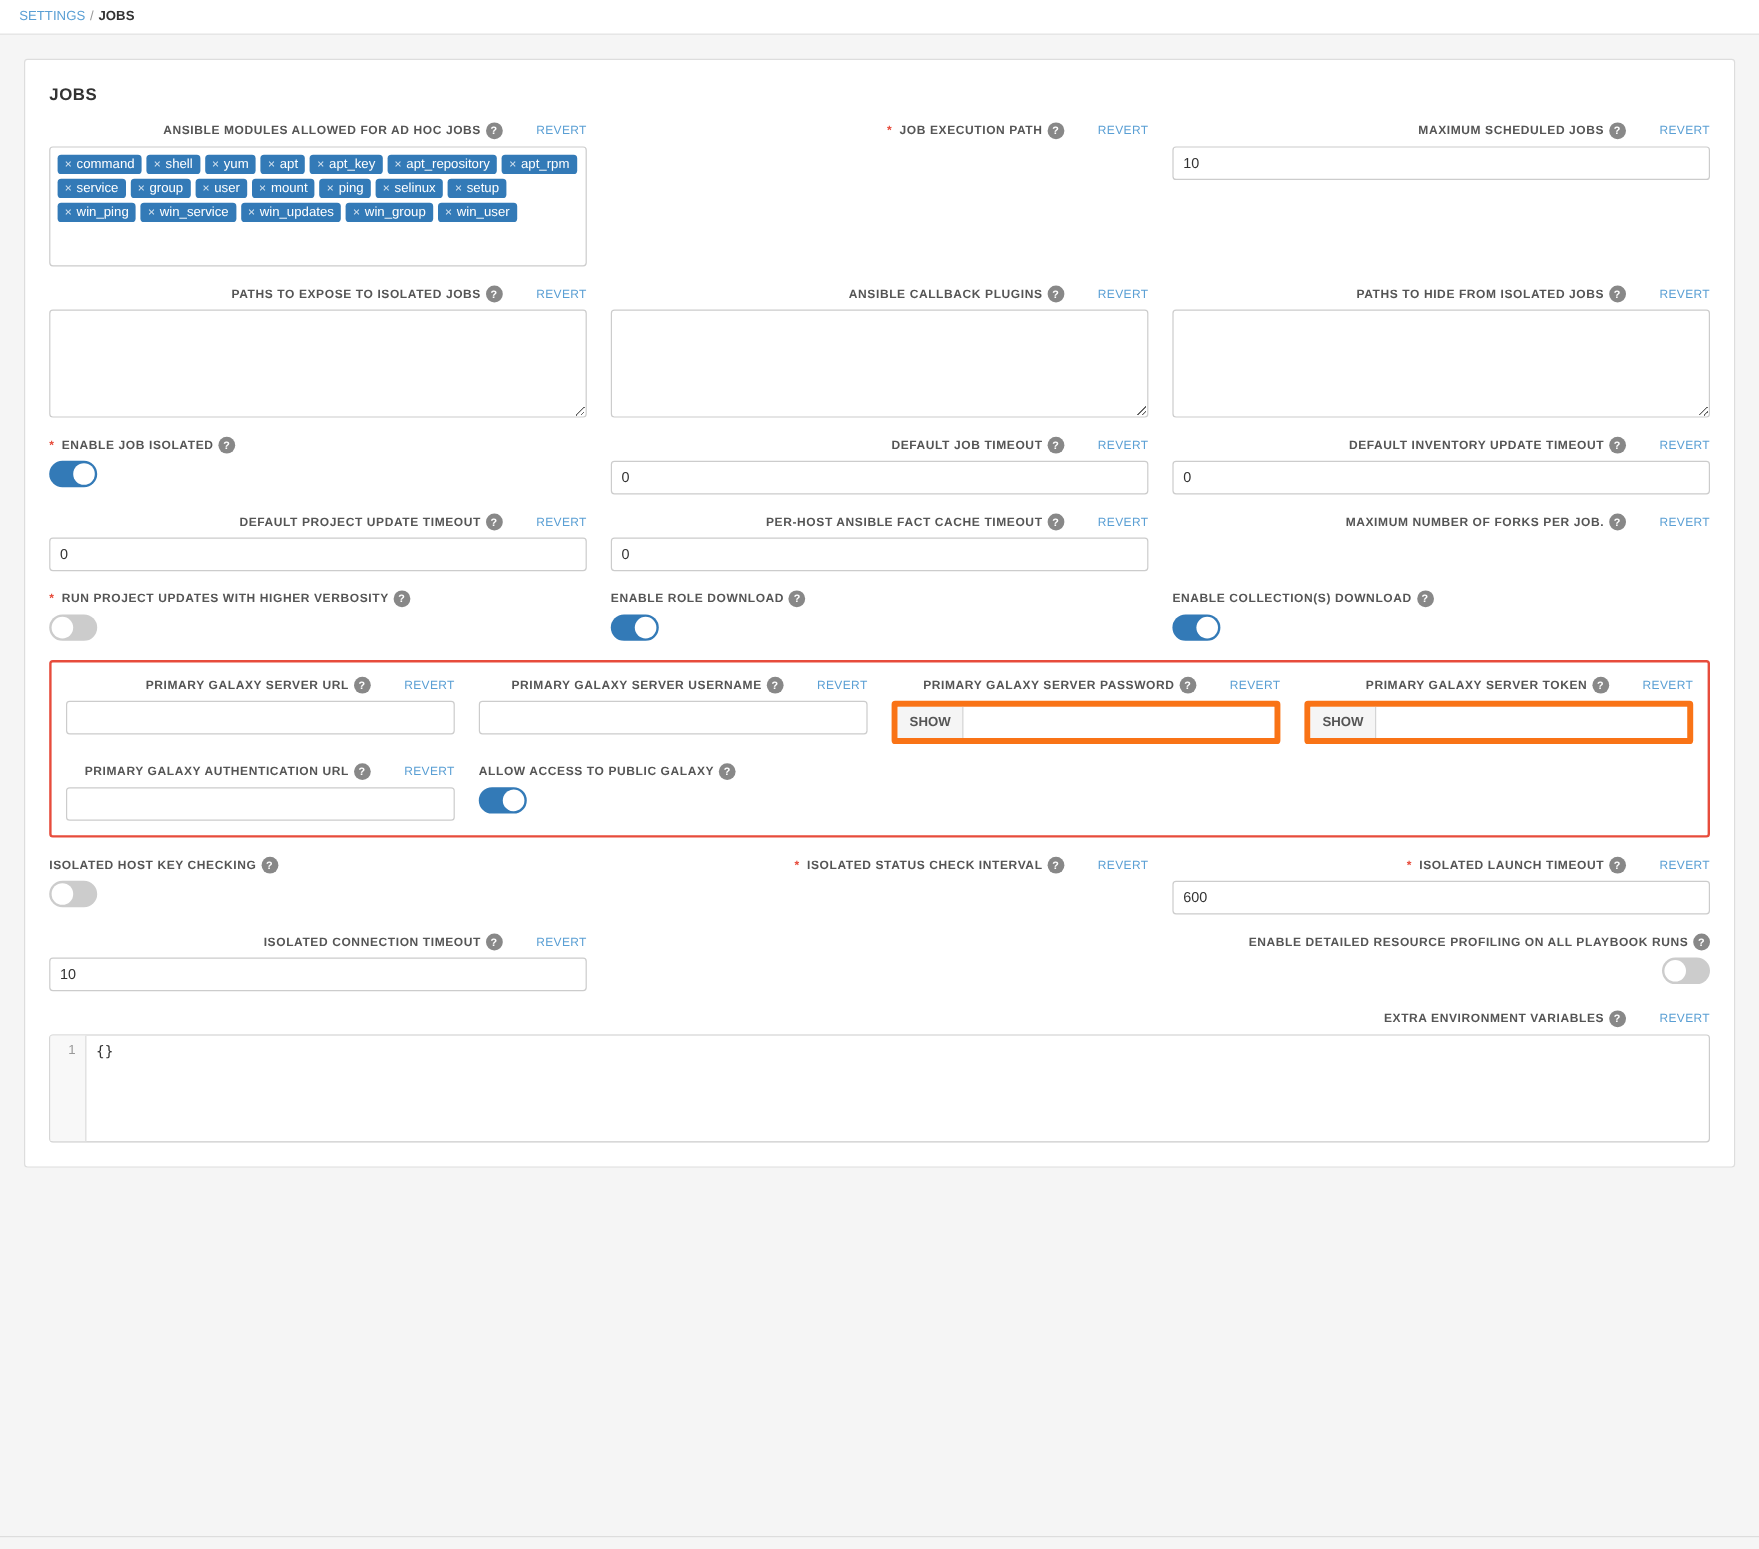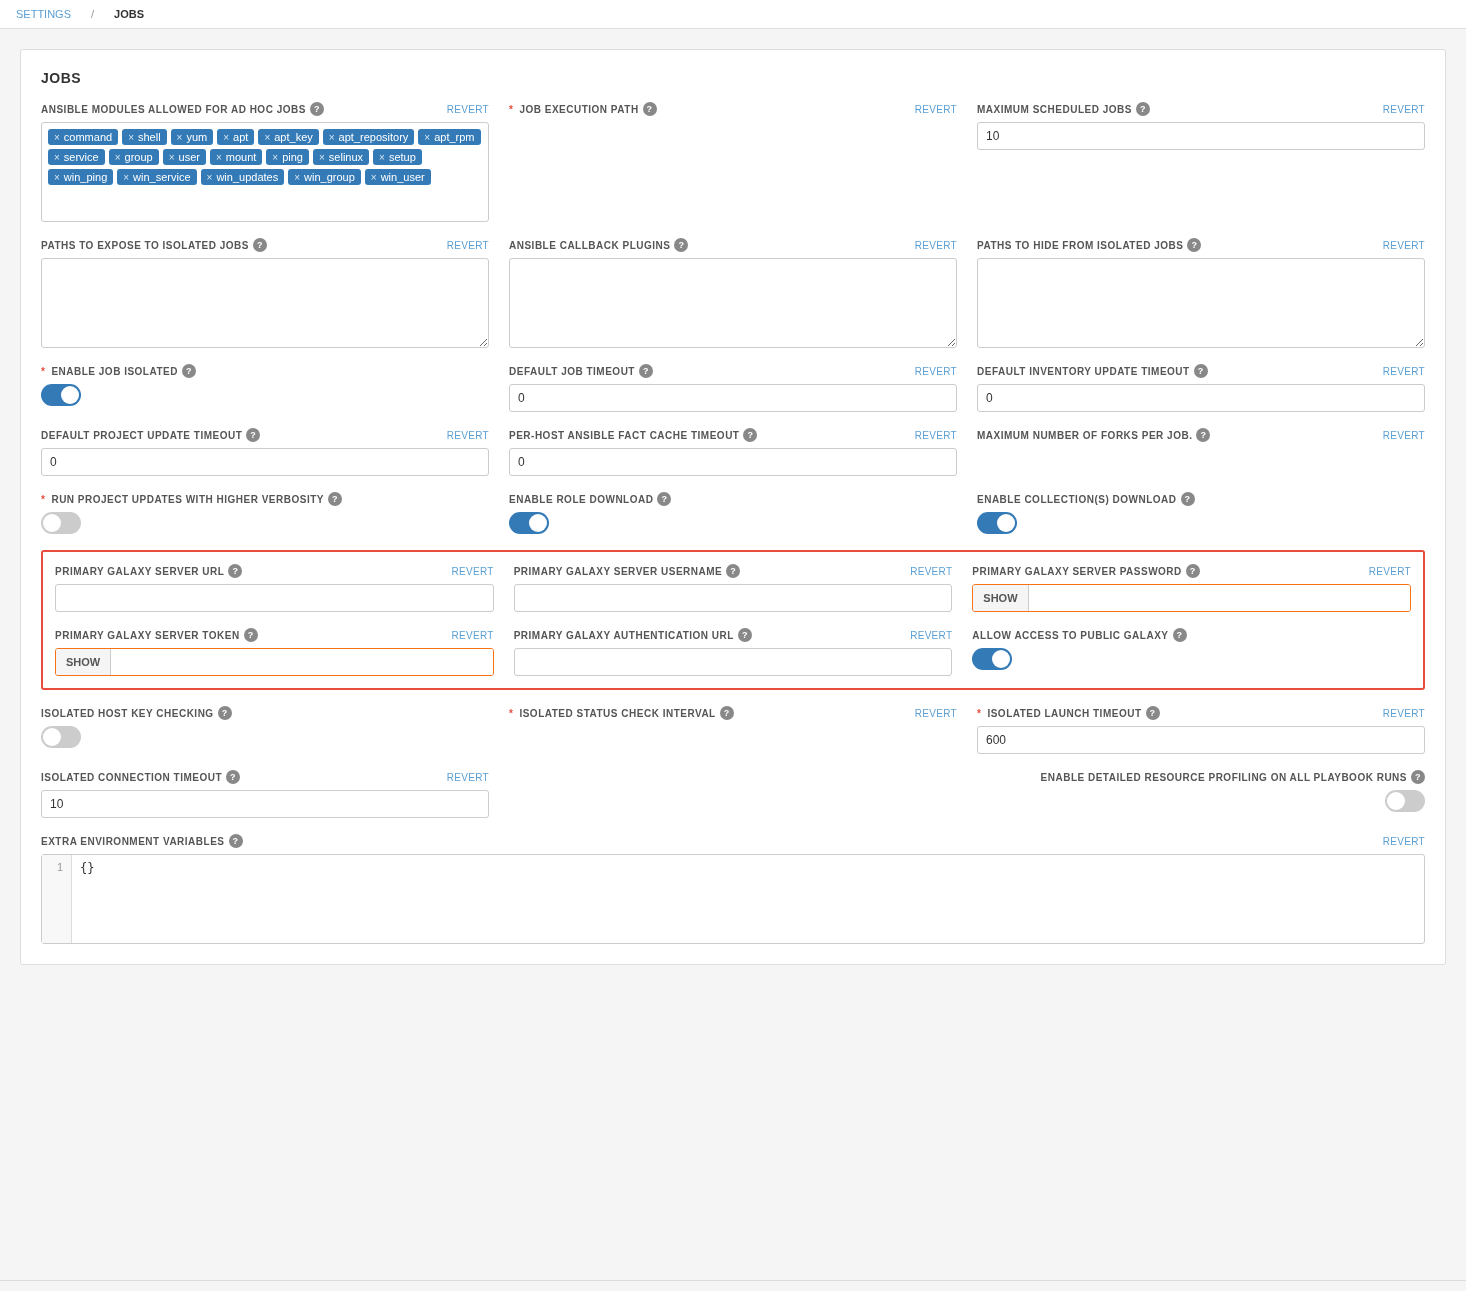--- a/index.html
+++ b/index.html
@@ -6,21 +6,21 @@
     body { font-family: Arial, sans-serif; font-size: 12px; color: #333; background: #f5f5f5; }
 
     .top-nav {
       background: #fff;
       border-bottom: 1px solid #ddd;
       padding: 8px 16px;
       font-size: 11px;
       color: #5a9fd4;
       display: flex;
       align-items: center;
-      gap: 20px;
+      gap: 4px;
     }
     .top-nav span { color: #999; }
 
     .main-content {
       padding: 20px;
       background: #f5f5f5;
       min-height: calc(100vh - 40px);
     }
 
     .jobs-card {
@@ -64,22 +64,23 @@
       gap: 4px;
     }
 
     .form-label .required {
       color: #e74c3c;
       margin-right: 2px;
     }
 
     .label-row {
       display: flex;
-      justify-content: space-between;
+      justify-content: flex-end;
       align-items: center;
+      gap: 28px;
     }
 
     .revert-link {
       font-size: 10px;
       color: #5a9fd4;
       cursor: pointer;
       text-decoration: none;
       letter-spacing: 0.3px;
     }
 
@@ -186,21 +187,21 @@
 
     .toggle input:checked + .toggle-slider { background: #337ab7; }
     .toggle input:checked + .toggle-slider:before { transform: translateX(18px); }
 
     .toggle-checked .toggle-slider { background: #337ab7; }
     .toggle-checked .toggle-slider:before { transform: translateX(18px); }
 
     
     .input-with-show {
       display: flex;
-      border: 1px solid #f97316;
+      border: 5px solid #f97316;
       border-radius: 3px;
       overflow: hidden;
     }
 
     .show-btn {
       background: #f5f5f5;
       border: none;
       border-right: 1px solid #ccc;
       padding: 6px 10px;
       font-size: 11px;
@@ -218,21 +219,21 @@
       font-size: 12px;
     }
 
     
     .highlight-section {
       border: 2px solid #e74c3c;
       border-radius: 3px;
       padding: 12px;
       grid-column: 1 / -1;
       display: grid;
-      grid-template-columns: 1fr 1fr 1fr;
+      grid-template-columns: 1fr 1fr 1fr 1fr;
       gap: 16px 20px;
     }
 
     
     .code-editor {
       border: 1px solid #ccc;
       border-radius: 3px;
       background: #fff;
       min-height: 90px;
       display: flex;

